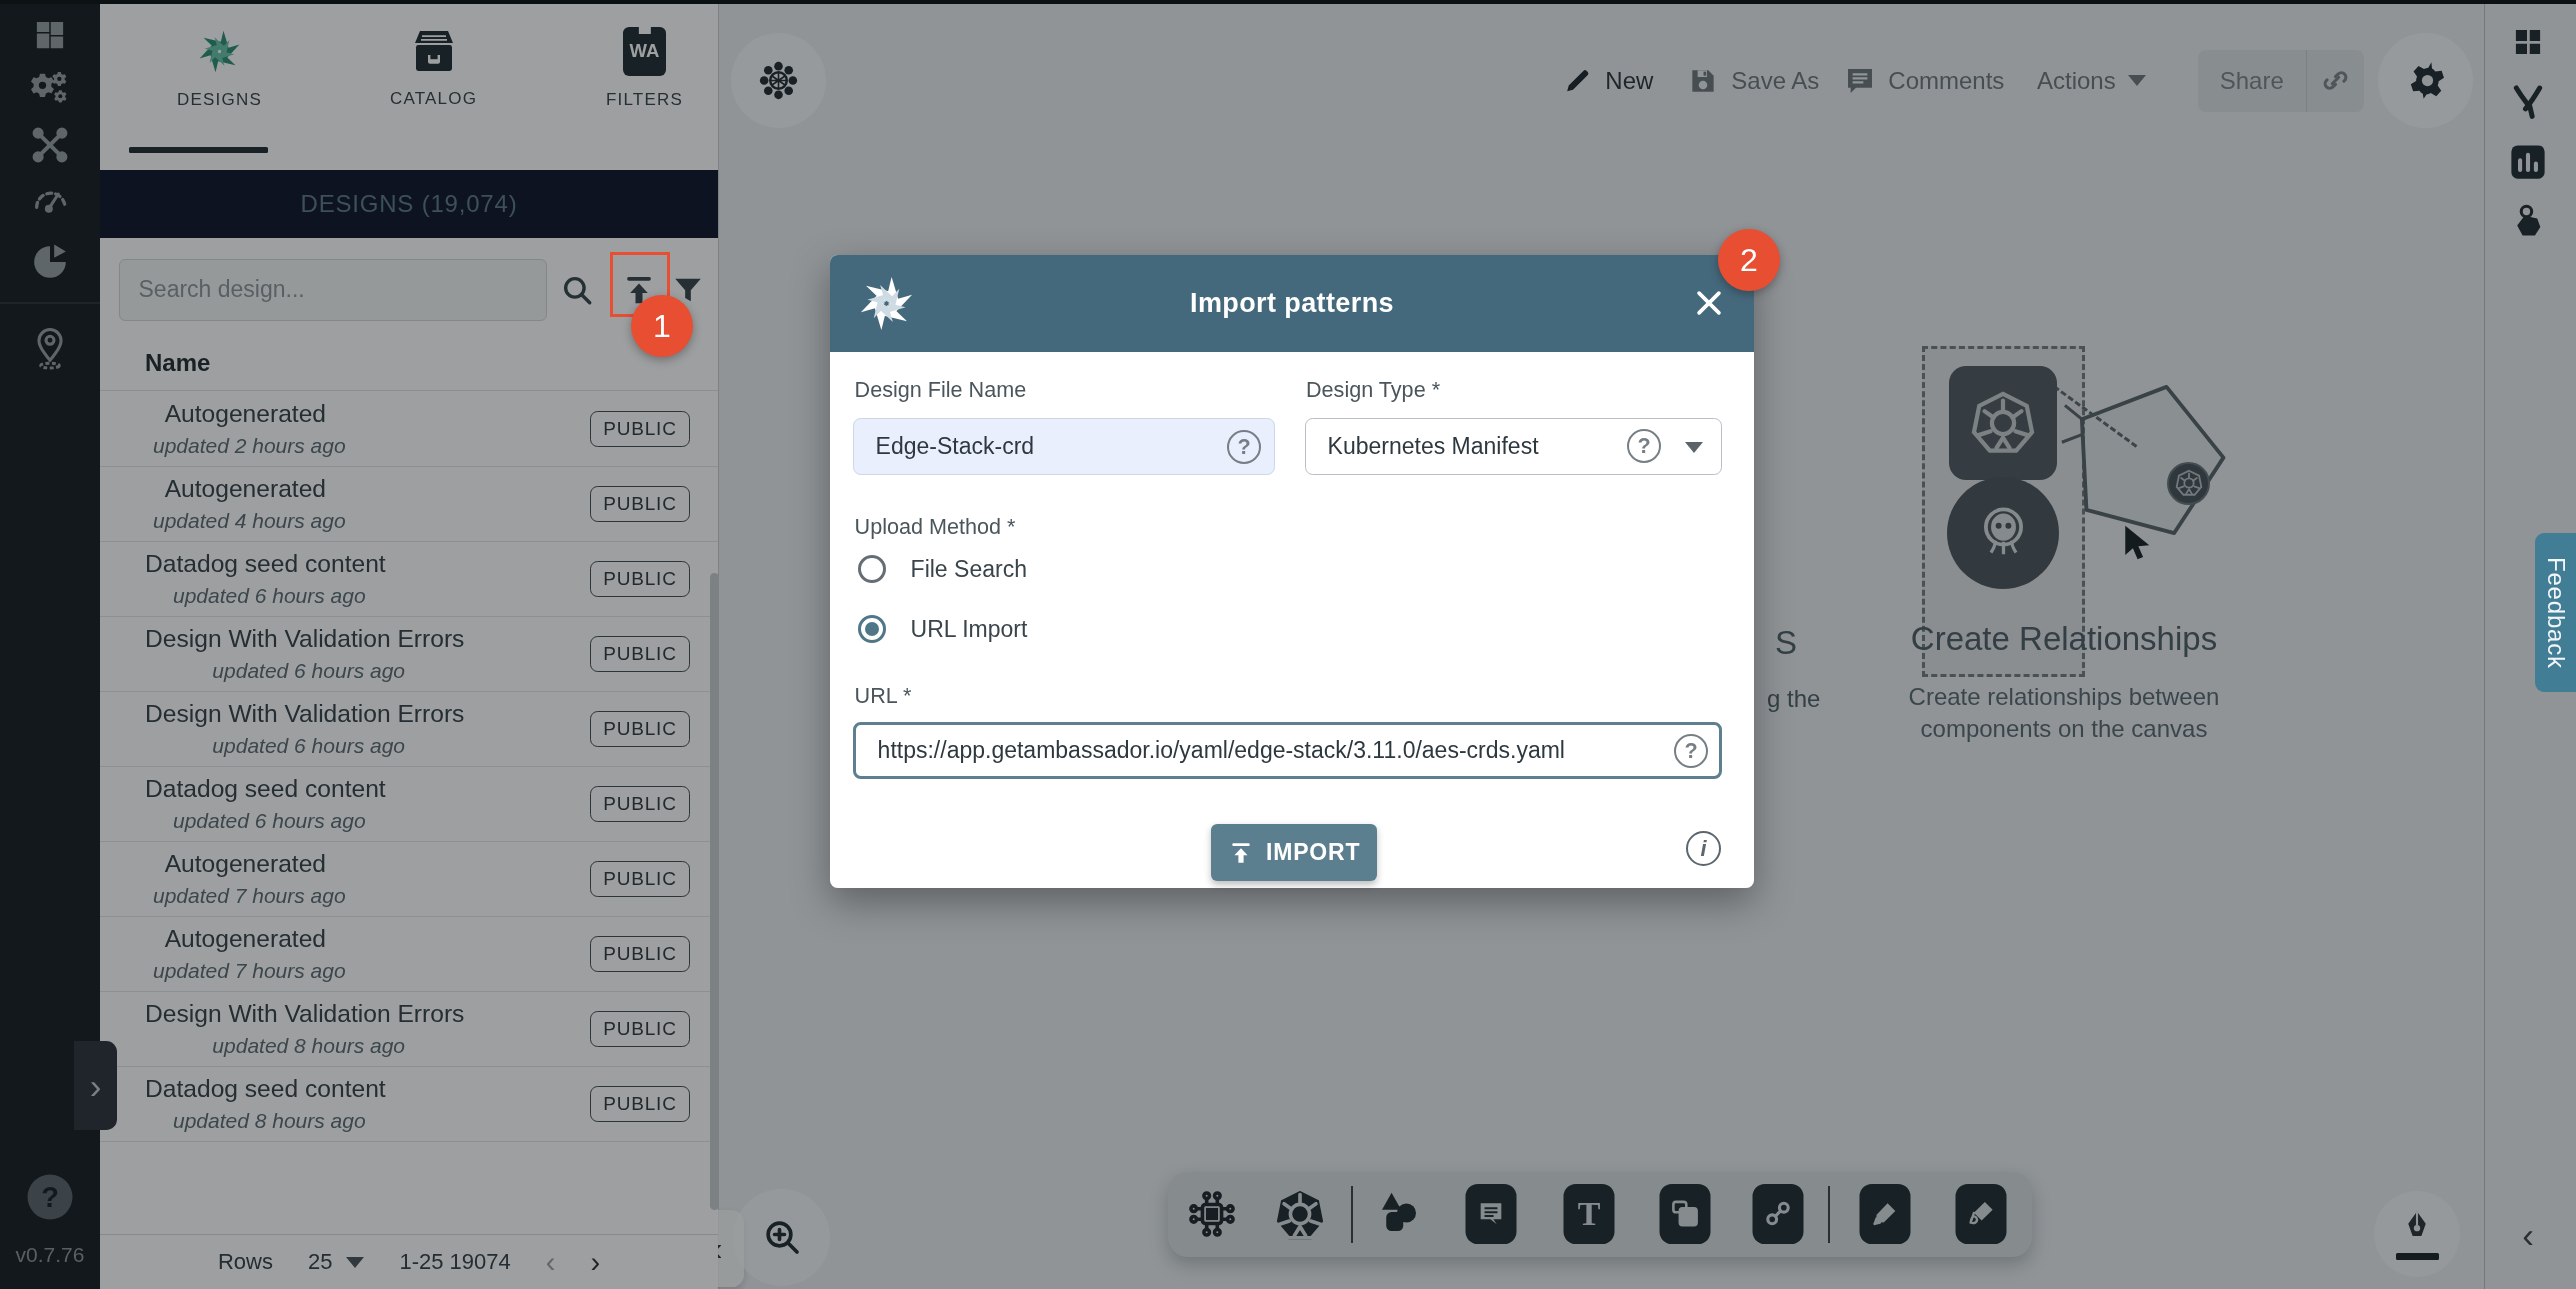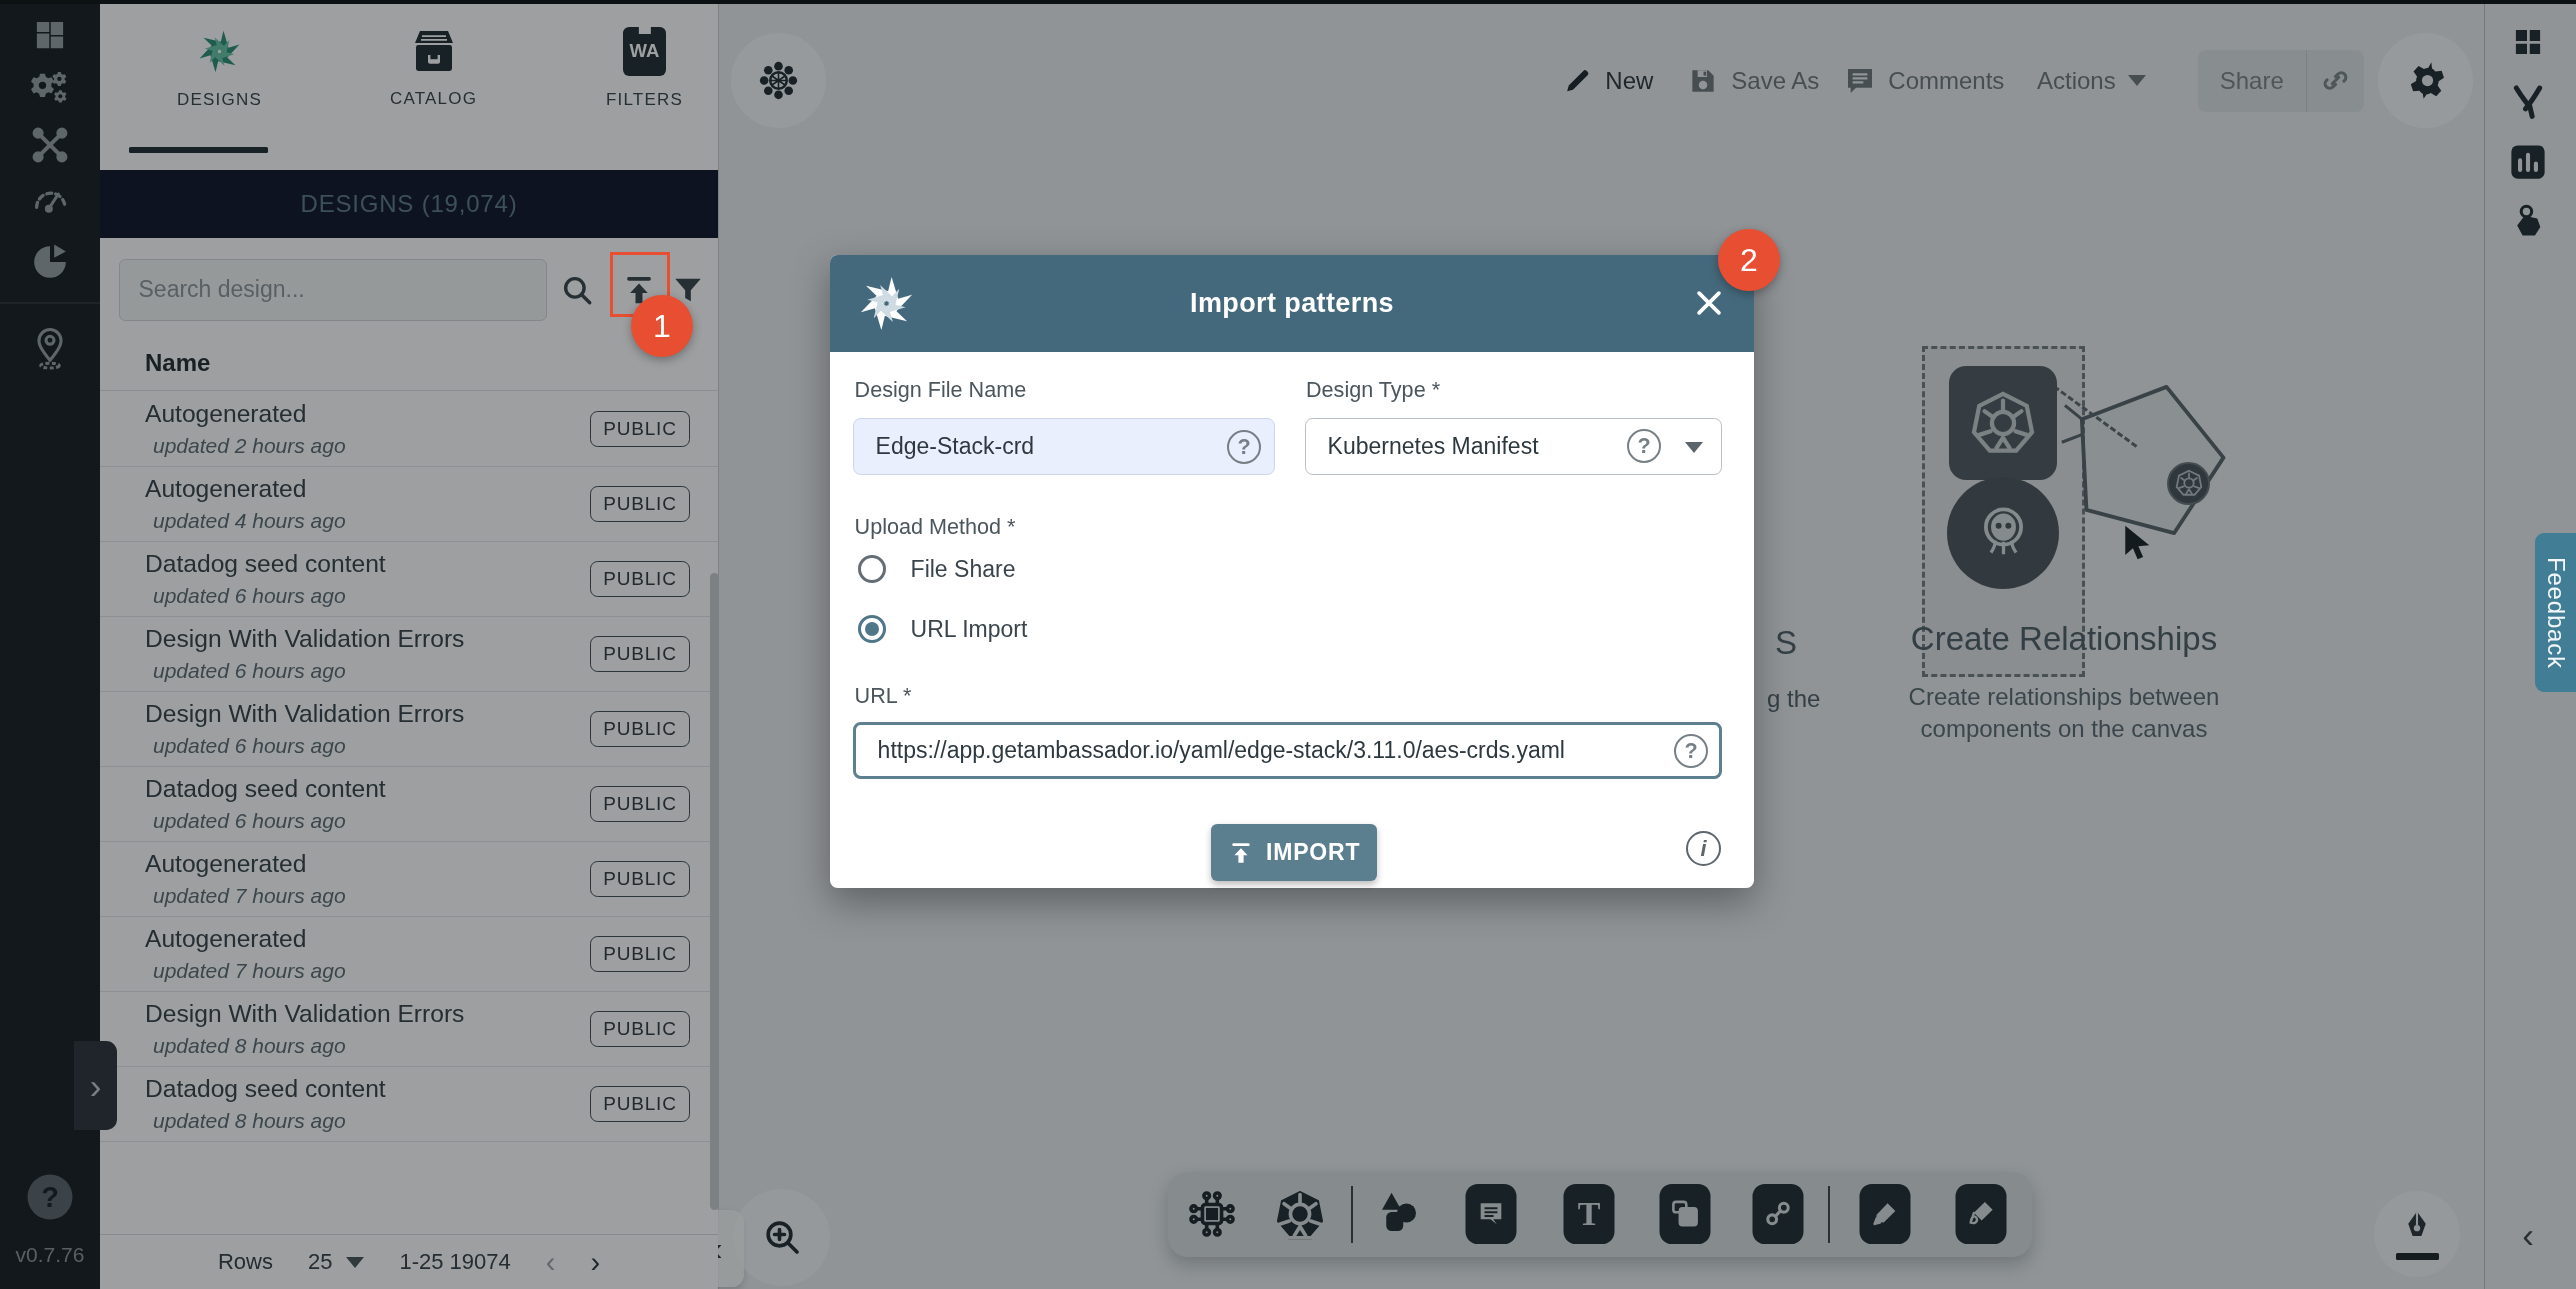--- a/index.html
+++ b/index.html
@@ -38,21 +38,21 @@
   #search-box{position:absolute;left:19px;top:14px;width:428px;height:62px;background:#f2f5f6;
               border:1.5px solid #d3d8da;border-radius:6.2px;padding:0 18.5px;font-size:23px;color:#424d52;
               font-family:"Liberation Sans",sans-serif;outline:none;}
   #search-box::placeholder{color:#8d979c;}
   .search-ic{position:absolute;top:45px;transform:translate(-50%,-50%);color:#3a464c;}
   #name-header{position:absolute;left:0;top:332px;width:618px;height:55px;border-bottom:1.5px solid #dfe3e5;
                display:flex;align-items:center;padding-left:45px;font-weight:bold;font-size:24px;color:#242e33;}
   #design-list{position:absolute;left:0;top:388px;width:618px;}
   .design-row{height:75px;border-bottom:1.5px solid #e3e7e9;display:flex;align-items:center;
               padding:0 28px 0 45px;}
-  .row-text{display:flex;flex-direction:column;gap:6.2px;}
+  .row-text{display:flex;flex-direction:column;gap:6.2px;text-align:center;}
   .row-name{font-size:24.6px;color:#36434a;}
   .row-updated{font-size:21px;font-style:italic;color:#5d6d74;margin-left:8px;}
   .row-badge{margin-left:auto;border:1.9px solid #434f55;border-radius:7.7px;padding:6.2px 12.3px;
              font-size:19px;color:#323d43;letter-spacing:0.8px;}
   #pagination{position:absolute;left:0;top:1230px;width:618px;height:56px;border-top:1.5px solid #d8dcde;
               background:#fff;display:flex;align-items:center;justify-content:center;gap:35px;
               font-size:22px;color:#36424a;}
   .pg-chev{font-size:29px;line-height:1;}
   #pg-prev{color:#9aa3a8;}
   #pg-next{color:#2c363c;}
@@ -649,21 +649,21 @@
       <span>Kubernetes Manifest</span>
       <span class="help-ic" style="right:60px;top:10px;left:auto;position:absolute">
         <span>?</span>
       </span>
       <i class="caret-down" style="position:absolute;right:18.5px;top:23px;border-top-color:#5a646a"></i>
     </div>
 
     <span class="m-label" style="left:24.6px;top:259px">Upload Method *</span>
     <div class="radio-row" style="top:300px">
       <span class="radio"></span>
-      <span>File Share</span>
+      <span>File Search</span>
     </div>
     <div class="radio-row" style="top:360px">
       <span class="radio sel"></span>
       <span>URL Import</span>
     </div>
 
     <span class="m-label" style="left:24.6px;top:428px">URL *</span>
     <input class="m-input" id="url-input" type="text" value="https://app.getambassador.io/yaml/edge-stack/3.11.0/aes-crds.yaml" style="">
     <span class="help-ic" style="left:844px;top:479px">
       <span>?</span>

